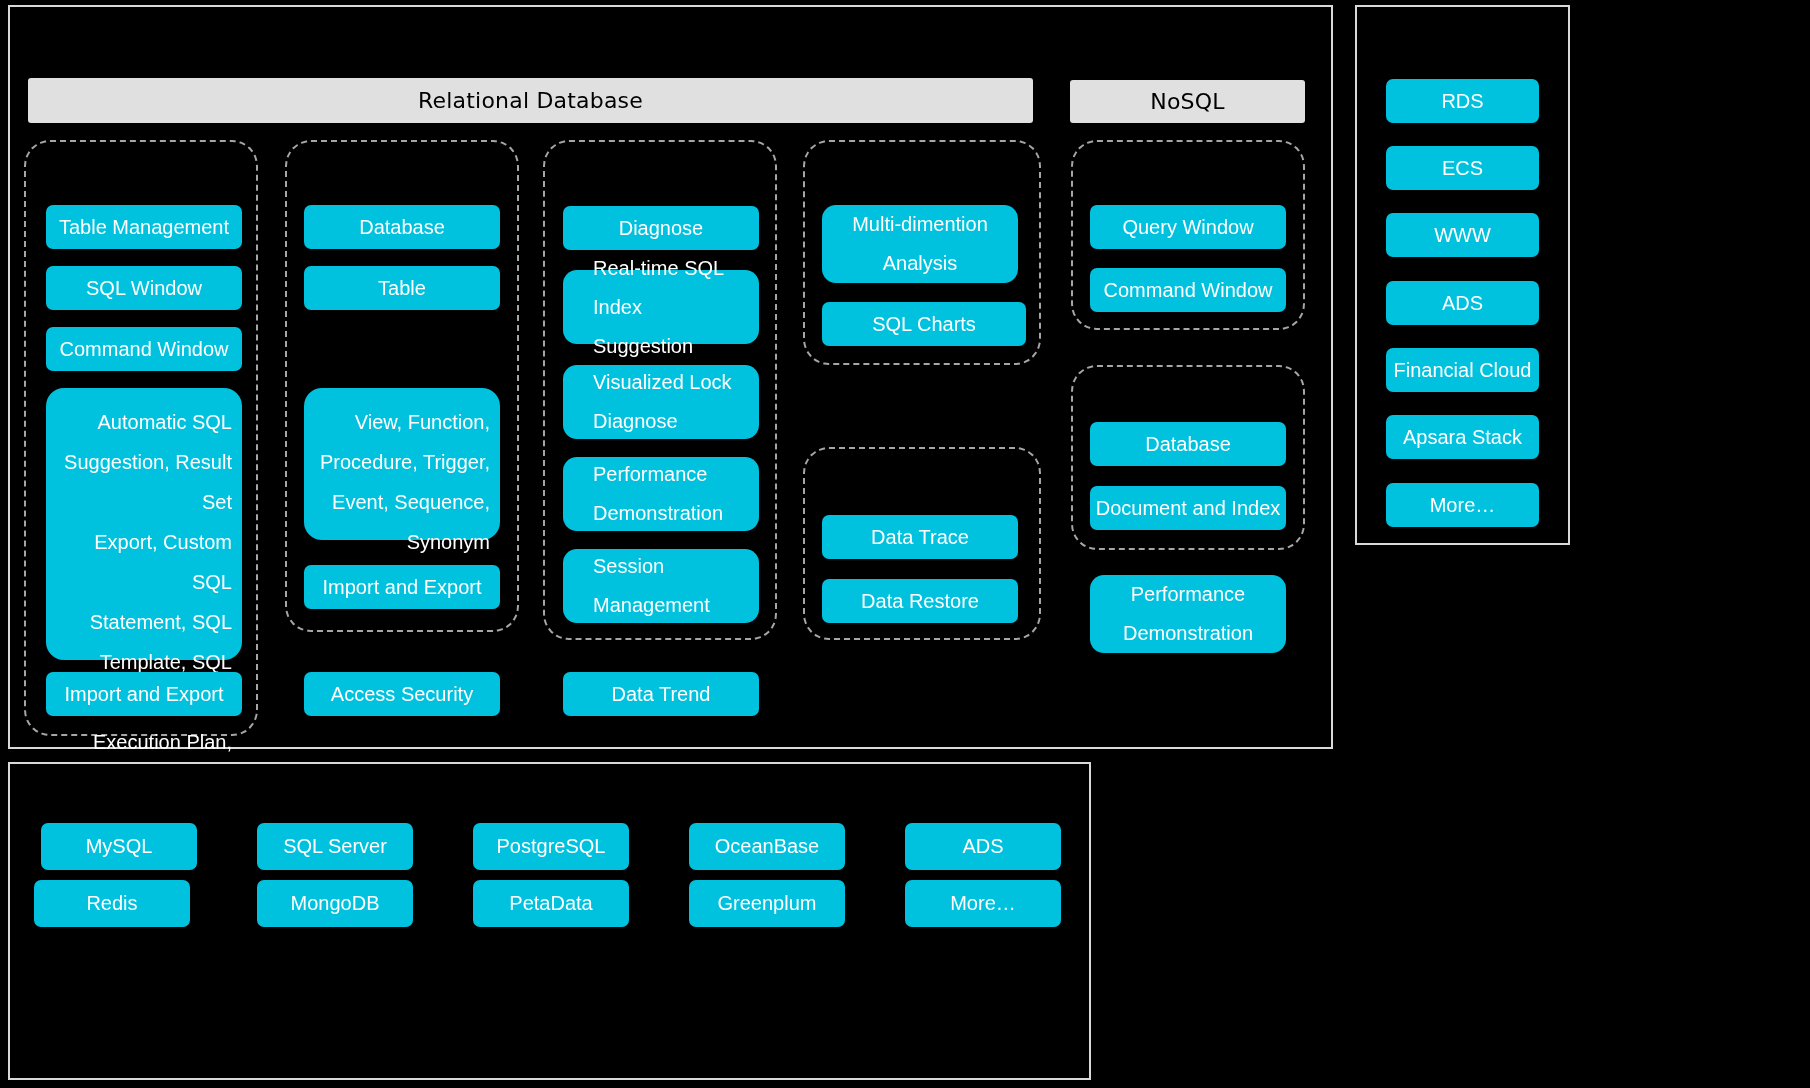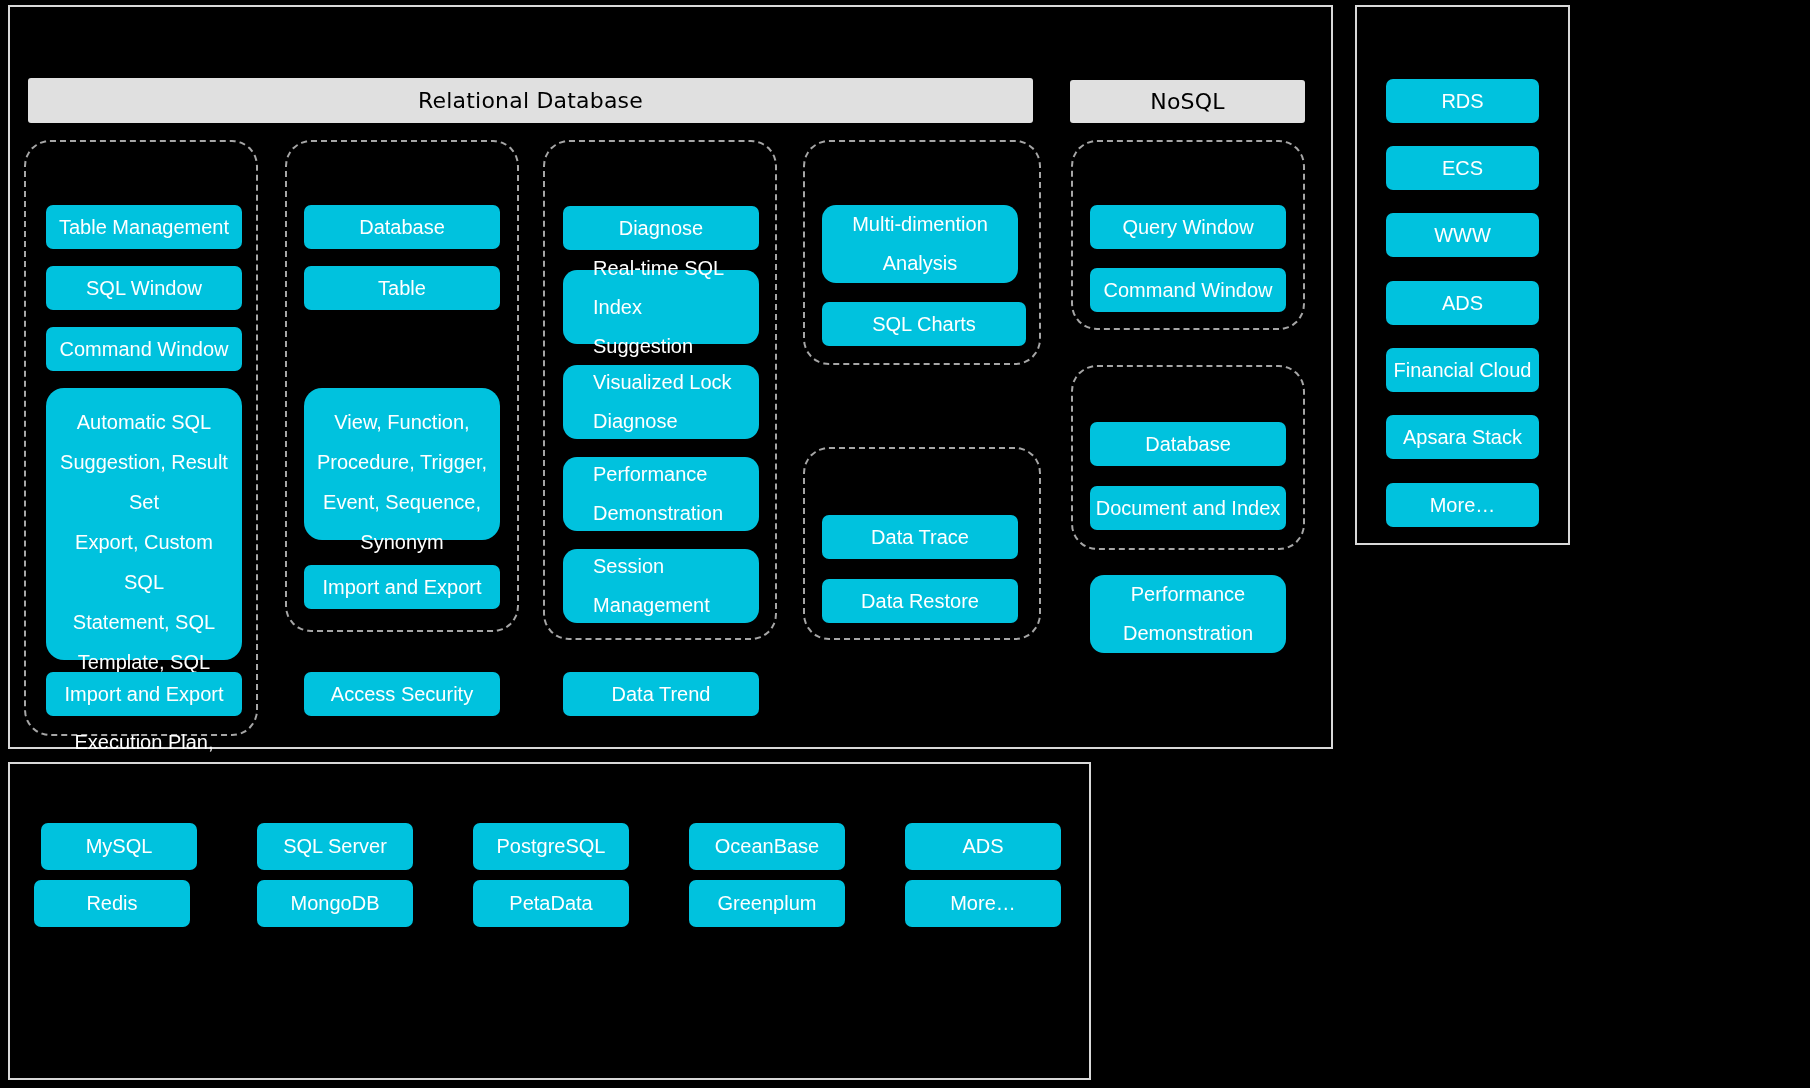--- a/index.html
+++ b/index.html
@@ -49,21 +49,21 @@
     text-align: right;
     font-size: 20px;
     line-height: 1.55;
     padding: 2px 6px;
     white-space: nowrap;
   }
 
   .chip.para {
     align-items: flex-start;
     justify-content: flex-start;
-    text-align: center;
+    text-align: right;
     padding: 14px 10px 10px 10px;
     line-height: 2.0;
     white-space: normal;
     border-radius: 18px;
   }
 
   .chip.overflow { overflow: visible; }
 
   
   .chip.two {

